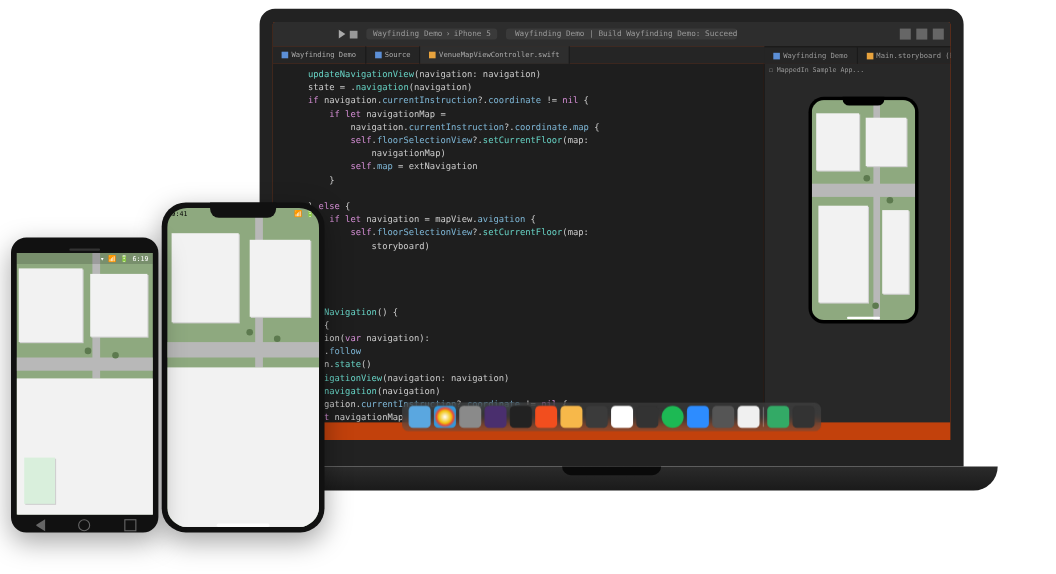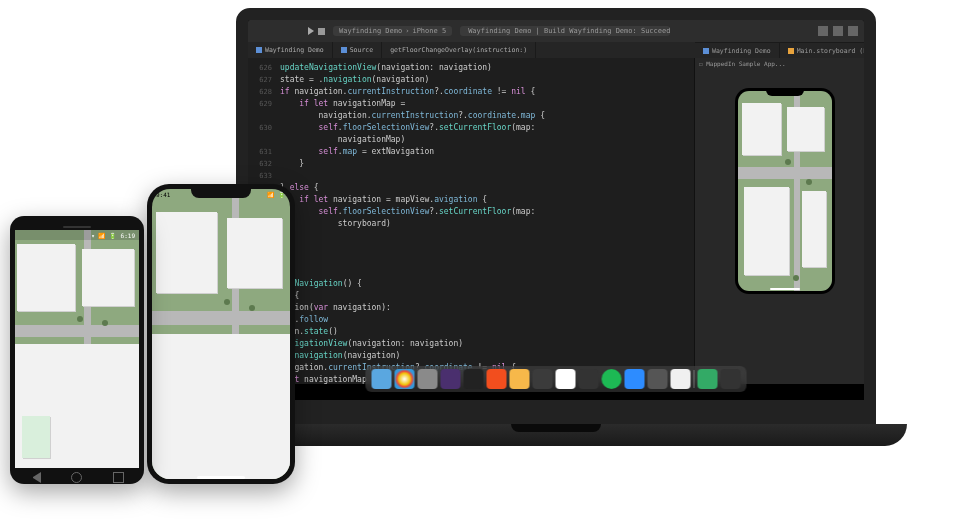--- a/index.html
+++ b/index.html
@@ -1,20 +1,20 @@
 <!DOCTYPE html>
 <html><head>
 <meta charset="utf-8">
 <style>
 *{margin:0;padding:0;box-sizing:border-box}
 body{width:960px;height:522px;background:#fff;font-family:Menlo,Monaco,monospace;position:relative;overflow:hidden}
 
 
 .laptop{position:absolute;left:205px;top:8px;width:702px;height:502px}
-.laptop-screen{width:640px;height:416px;margin:0 auto;background:#000000;border-radius:14px 14px 0 0;border:12px solid #222;border-bottom:24px solid #222;position:relative;overflow:hidden}
+.laptop-screen{width:640px;height:416px;margin:0 auto;background:#c2410c;border-radius:14px 14px 0 0;border:12px solid #222;border-bottom:24px solid #222;position:relative;overflow:hidden}
 .laptop-base{width:702px;height:22px;background:linear-gradient(#2b2b2b,#1a1a1a);border-radius:0 0 28px 28px;position:relative}
 .laptop-base::before{content:"";position:absolute;left:50%;top:0;transform:translateX(-50%);width:90px;height:8px;background:#0a0a0a;border-radius:0 0 8px 8px}
 
 
 .traffic{position:absolute;left:6px;top:6px;display:flex;gap:6px}
 .tdot{width:9px;height:9px;border-radius:50%}
 .tr{background:#ff5f56}.ty{background:#ffbd2e}.tg{background:#27c93f}
 
 
 .titlebar{height:22px;background:#2d2d2d;display:flex;align-items:center;padding-left:60px;font-size:7px;color:#999;position:relative}
@@ -107,30 +107,28 @@
 
     <div class="tabbar">
       <div class="tab">
           <span class="ic b"></span>
           <span>Wayfinding Demo</span>
         </div>
       <div class="tab">
           <span class="ic b"></span>
           <span>Source</span>
         </div>
-      <div class="tab">
-          <span>getFloorChangeOverlay(instruction:)</span>
+      <div class="tab act">
+          <span class="ic"></span>
+          <span>VenueMapViewController.swift</span>
         </div>
     </div>
 
     <div class="xc-body">
       <div class="editor">
-        <div class="gutter">
-<span>626</span><br><span>627</span><br><span>628</span><br><span>629</span><br><span></span><br><span>630</span><br><span></span><br><span>631</span><br><span>632</span><br><span>633</span>
-        </div>
 <div class="code"><span class="fn">updateNavigationView</span><span>(navigation: navigation)</span>
 <span>state = .</span><span class="fn">navigation</span><span>(navigation)</span>
 <span class="kw">if</span><span> navigation.</span><span class="id">currentInstruction</span><span>?.</span><span class="id">coordinate</span><span> != </span><span class="kw">nil</span><span> {</span>
 <span class="kw">    if let</span><span> navigationMap =</span>
 <span>        navigation.</span><span class="id">currentInstruction</span><span>?.</span><span class="id">coordinate</span><span>.</span><span class="id">map</span><span> {</span>
 <span class="kw">        self</span><span>.</span><span class="id">floorSelectionView</span><span>?.</span><span class="fn">setCurrentFloor</span><span>(map:</span>
 <span>            navigationMap)</span>
 <span class="kw">        self</span><span>.</span><span class="id">map</span><span> = extNavigation</span>
 <span>    }</span>
 

